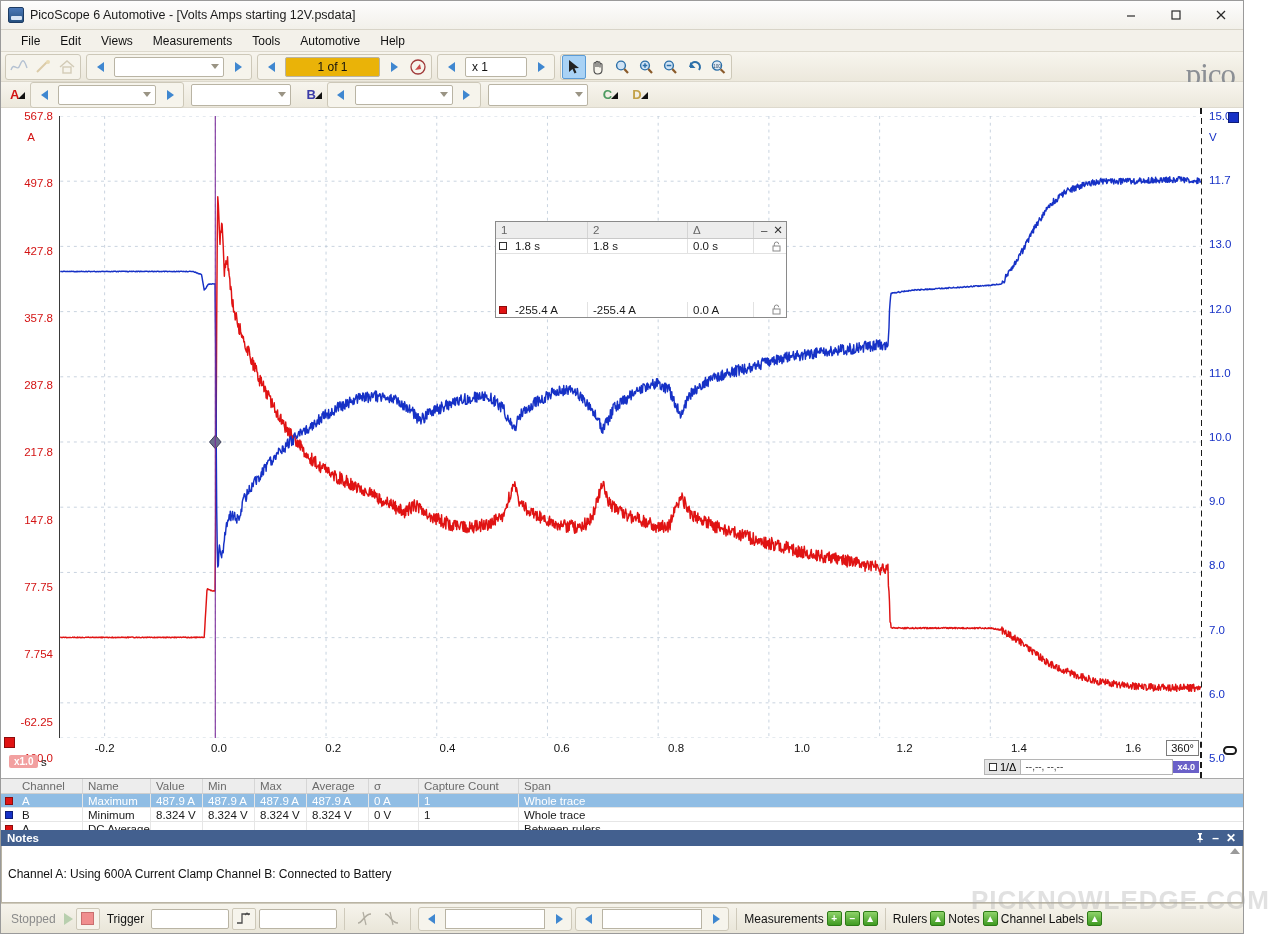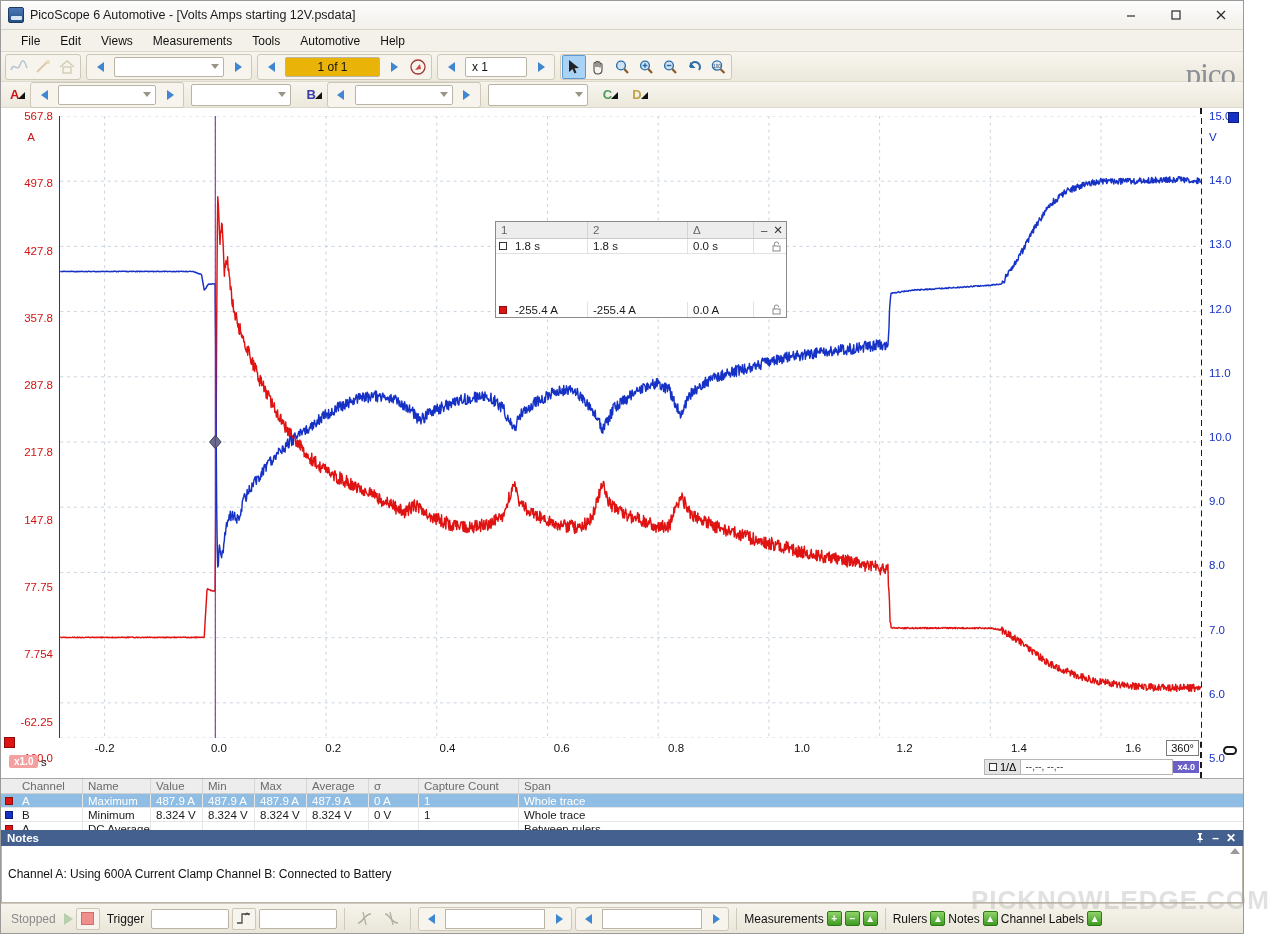--- a/index.html
+++ b/index.html
@@ -472,21 +472,21 @@
         <div class="tick-label tick-left" style="top: 344.478px;">217.8</div>
         <div class="tick-label tick-left" style="top: 411.774px;">147.8</div>
         <div class="tick-label tick-left" style="top: 479.117px;">77.75</div>
         <div class="tick-label tick-left" style="top: 546.409px;">7.754</div>
         <div class="tick-label tick-left" style="top: 613.708px;">-62.25</div>
         <div class="tick-label tick-left" style="top: 650px;">-100.0</div>
       </div>
     <div class="axis-right" id="axisRight">
         <div class="tick-label tick-right" style="top: 8px;">15.0</div>
         <div class="unit-right" style="top: 23px;">V</div>
-        <div class="tick-label tick-right" style="top: 72.2px;">14.0</div>
+        <div class="tick-label tick-right" style="top: 72.2px;">11.7</div>
         <div class="tick-label tick-right" style="top: 136.4px;">13.0</div>
         <div class="tick-label tick-right" style="top: 200.6px;">12.0</div>
         <div class="tick-label tick-right" style="top: 264.8px;">11.0</div>
         <div class="tick-label tick-right" style="top: 329px;">10.0</div>
         <div class="tick-label tick-right" style="top: 393.2px;">9.0</div>
         <div class="tick-label tick-right" style="top: 457.4px;">8.0</div>
         <div class="tick-label tick-right" style="top: 521.6px;">7.0</div>
         <div class="tick-label tick-right" style="top: 585.8px;">6.0</div>
         <div class="tick-label tick-right" style="top: 650px;">5.0</div>
       </div>

